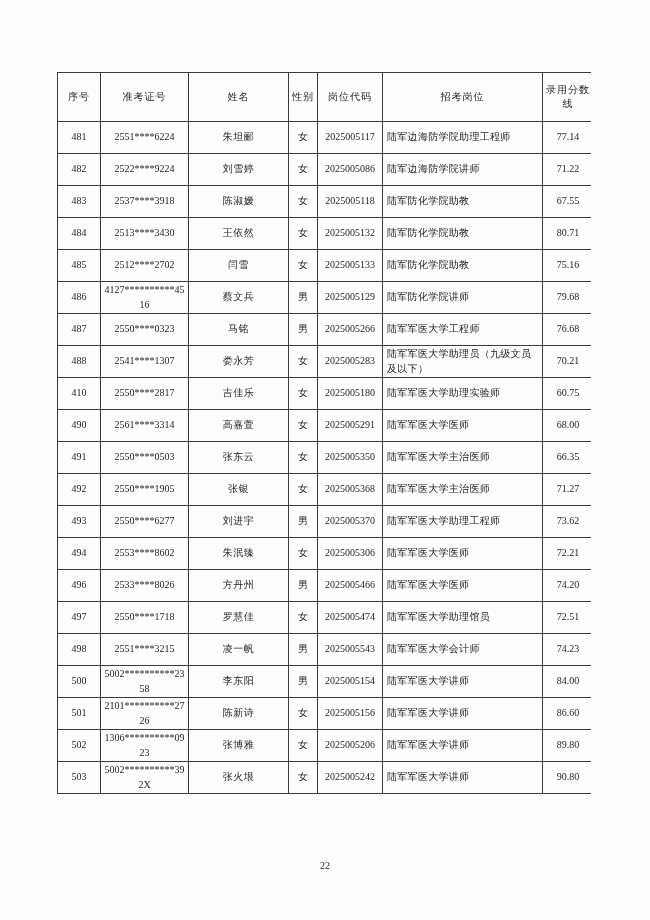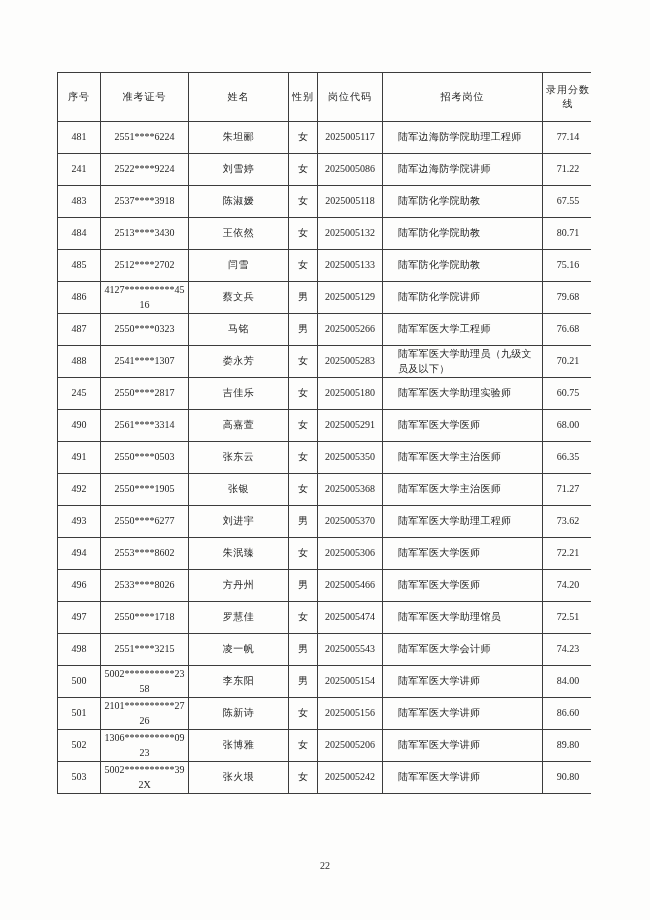--- a/index.html
+++ b/index.html
@@ -29,21 +29,21 @@
     line-height: 1.45;
   }
   .score-table thead th {
     height: 46px;
     font-weight: normal;
     letter-spacing: 1px;
   }
   .score-table tbody td { height: 29px; }
   .score-table td.pos {
     text-align: left;
-    padding-left: 15px;
+    padding-left: 4px;
     letter-spacing: 0.3px;
   }
   .score-table td.name { letter-spacing: 0.5px; }
 
   .page-number {
     position: absolute;
     left: 0; top: 860px;
     width: 650px;
     text-align: center;
     font-size: 10px;
@@ -80,21 +80,21 @@
         <tr>
           <td>481</td>
           <td>2551****6224</td>
           <td class="name">朱坦郦</td>
           <td>女</td>
           <td>2025005117</td>
           <td class="pos">陆军边海防学院助理工程师</td>
           <td>77.14</td>
         </tr>
         <tr>
-          <td>241</td>
+          <td>482</td>
           <td>2522****9224</td>
           <td class="name">刘雪婷</td>
           <td>女</td>
           <td>2025005086</td>
           <td class="pos">陆军边海防学院讲师</td>
           <td>71.22</td>
         </tr>
         <tr>
           <td>483</td>
           <td>2537****3918</td>
@@ -143,21 +143,21 @@
         <tr>
           <td>488</td>
           <td>2541****1307</td>
           <td class="name">娄永芳</td>
           <td>女</td>
           <td>2025005283</td>
           <td class="pos">陆军军医大学助理员（九级文员及以下）</td>
           <td>70.21</td>
         </tr>
         <tr>
-          <td>245</td>
+          <td>410</td>
           <td>2550****2817</td>
           <td class="name">吉佳乐</td>
           <td>女</td>
           <td>2025005180</td>
           <td class="pos">陆军军医大学助理实验师</td>
           <td>60.75</td>
         </tr>
         <tr>
           <td>490</td>
           <td>2561****3314</td>

